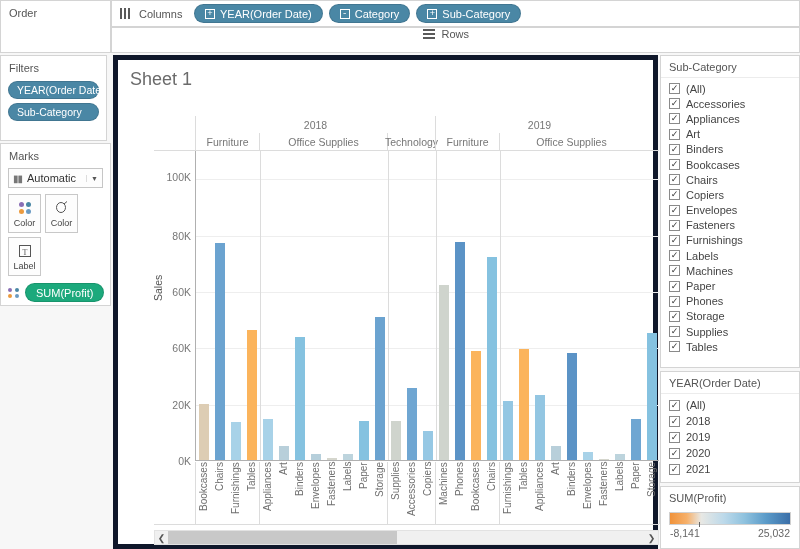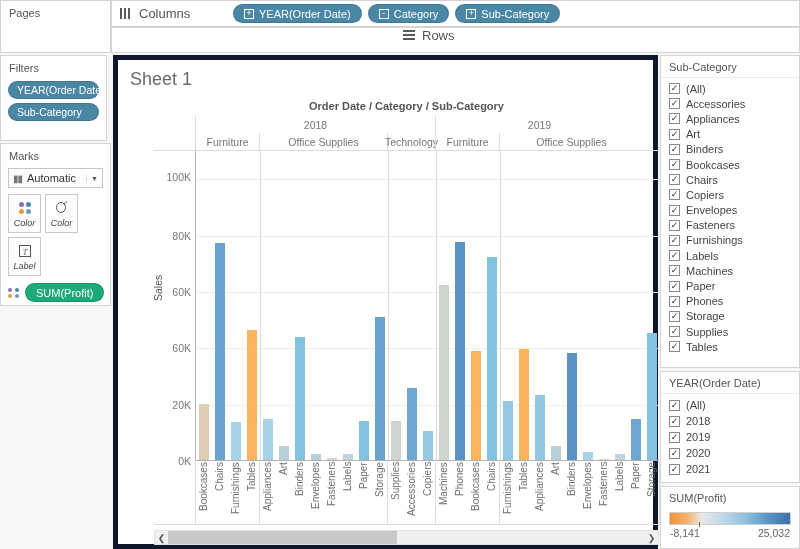--- a/index.html
+++ b/index.html
@@ -62,23 +62,23 @@
     left: 111px;
     background: #ffffff;
     border: 1px solid #d4d4d4;
     display: flex;
     align-items: center;
     padding-left: 8px;
   }
   #shelf-columns { top: 0px; width: 689px; height: 27px; }
   #shelf-rows    { top: 27px; width: 689px; height: 26px; flex-direction: column; }
   .shelf-label {
-    width: 113px;
+    width: 74px;
     color: #555;
-    font-size: 13px;
+    font-size: 11px;
     display: flex;
     align-items: center;
     gap: 7px;
   }
   .shelf-icon {
     display: inline-block;
     width: 12px; height: 11px;
     position: relative;
   }
   .shelf-icon.cols i {
@@ -117,21 +117,21 @@
   .marks-type .mt-label { flex: 1; }
   .marks-type .mt-caret { font-size: 7px; color: #555; border-left:1px solid #dcdcdc; padding-left:4px;}
   .marks-buttons { display: flex; gap: 4px; padding: 0 7px; flex-wrap: wrap; }
   .mark-btn {
     width: 33px; height: 39px;
     border: 1px solid #c8c8c8;
     background: #fdfdfd;
     display: flex; flex-direction: column;
     align-items: center; justify-content: center;
     gap: 2px;
-    font-size: 9px; color: #444; font-style: italic;
+    font-size: 9px; color: #444;
   }
   .mark-btn .glyph { height: 17px; display:flex; align-items:center; justify-content:center; }
   .dotgrid { display:grid; grid-template-columns: 5px 5px; grid-gap:2px; }
   .dotgrid span { width:5px;height:5px;border-radius:50%; }
   .d1{background:#8a6fb5} .d2{background:#4a87a5} .d3{background:#eb9a3e} .d4{background:#6b9bc3}
   .detail-glyph { display:flex; flex-direction:column; align-items:center; gap:1px;}
   .detail-glyph .dot-top { width:3px;height:3px;border-radius:50%;background:#555; }
   .detail-glyph .dot-row { display:flex; gap:1px; }
   .detail-glyph .dot-row span { width:3px;height:3px;border-radius:50%;background:#555; }
   .size-glyph svg, .label-glyph svg, .tooltip-glyph svg { display:block; }
@@ -284,21 +284,21 @@
       <span class="shelf-icon rows">
           <i></i>
           <i></i>
           <i></i>
         </span>
       <span>Rows</span>
     </div>
   </div>
 
   <div class="panel" id="pages-panel">
-    <div class="panel-title">Pages</div>
+    <div class="panel-title">Order</div>
   </div>
 
   <div class="panel" id="filters-panel">
     <div class="panel-title">Filters</div>
     <div class="rail-pill-list">
       <span class="pill blue">YEAR(Order Date)</span>
       <span class="pill blue">Sub-Category</span>
     </div>
   </div>
 
@@ -350,21 +350,20 @@
           <span class="d2"></span>
           <span class="d3"></span>
           <span class="d4"></span>
         </span>
       <span class="pill green">SUM(Profit)</span>
     </div>
   </div>
 
   <div id="viz">
     <div id="sheet-title">Sheet 1</div>
-    <div id="col-header-title">Order Date / Category / Sub-Category</div>
 
     <div class="band hdr-row" id="year-band">
         <div class="band-cell" style="position: absolute; left: 41px; width: 240px; height: 17px;">2018</div>
         <div class="band-cell" style="position: absolute; left: 281px; width: 208px; height: 17px;">2019</div>
       </div>
     <div class="band hdr-row" id="cat-band">
         <div class="band-cell" style="position: absolute; left: 41px; width: 64px; height: 17px;">Furniture</div>
         <div class="band-cell" style="position: absolute; left: 105px; width: 128px; height: 17px;">Office Supplies</div>
         <div class="band-cell" style="position: absolute; left: 233px; width: 48px; height: 17px;">Technology</div>
         <div class="band-cell" style="position: absolute; left: 281px; width: 64px; height: 17px;">Furniture</div>

